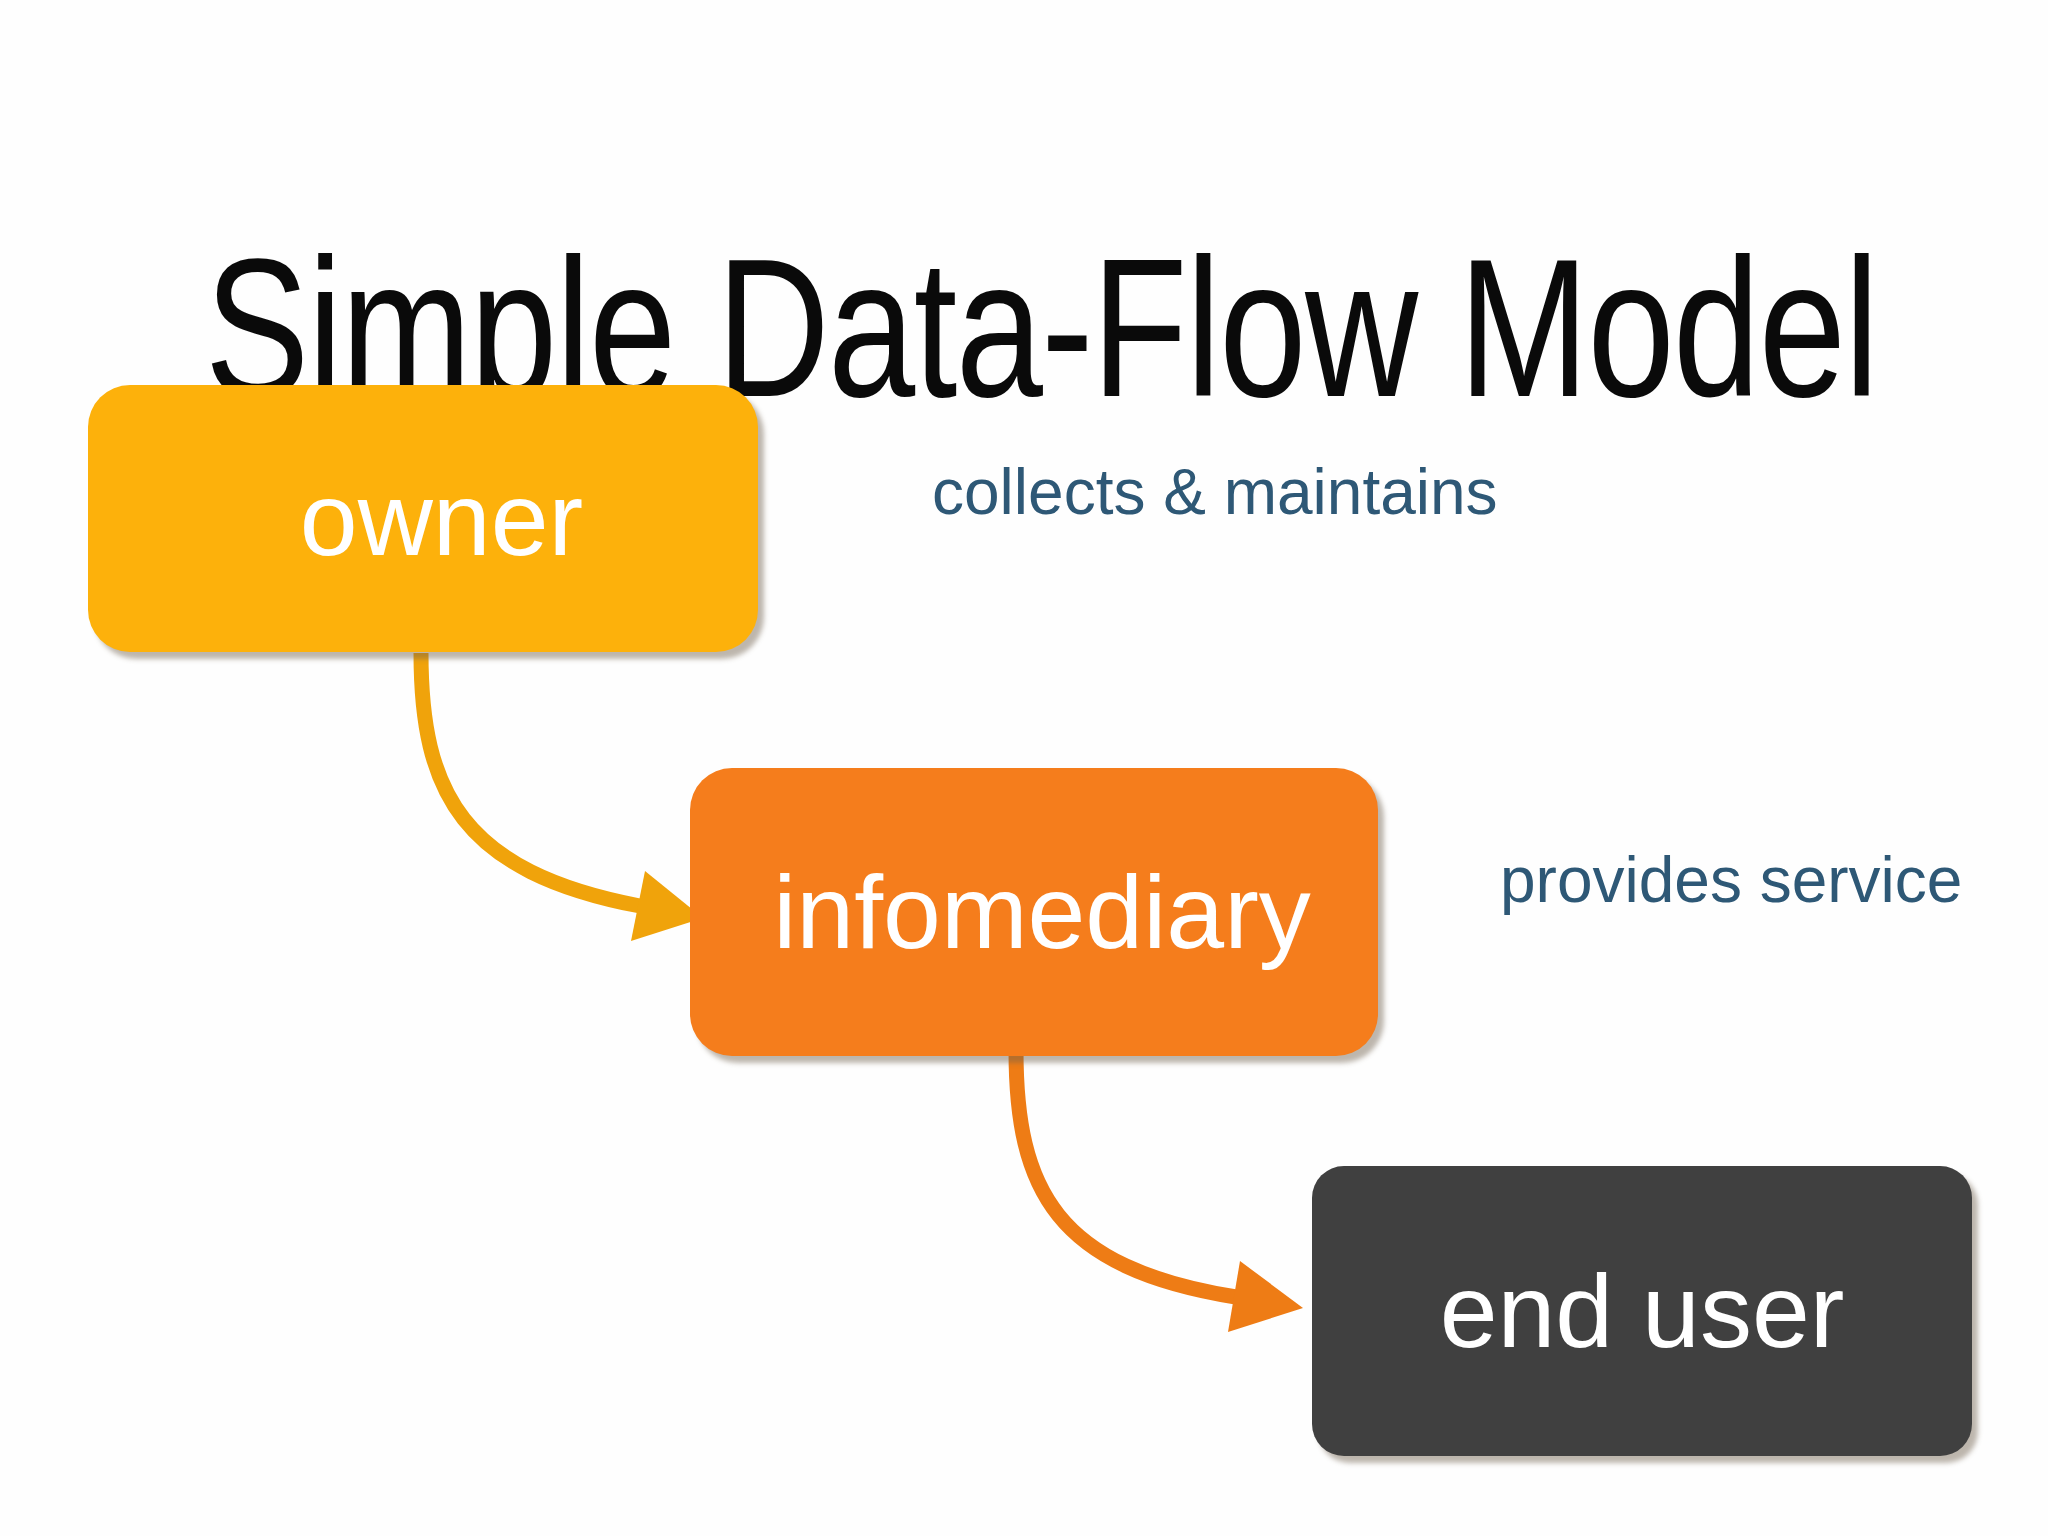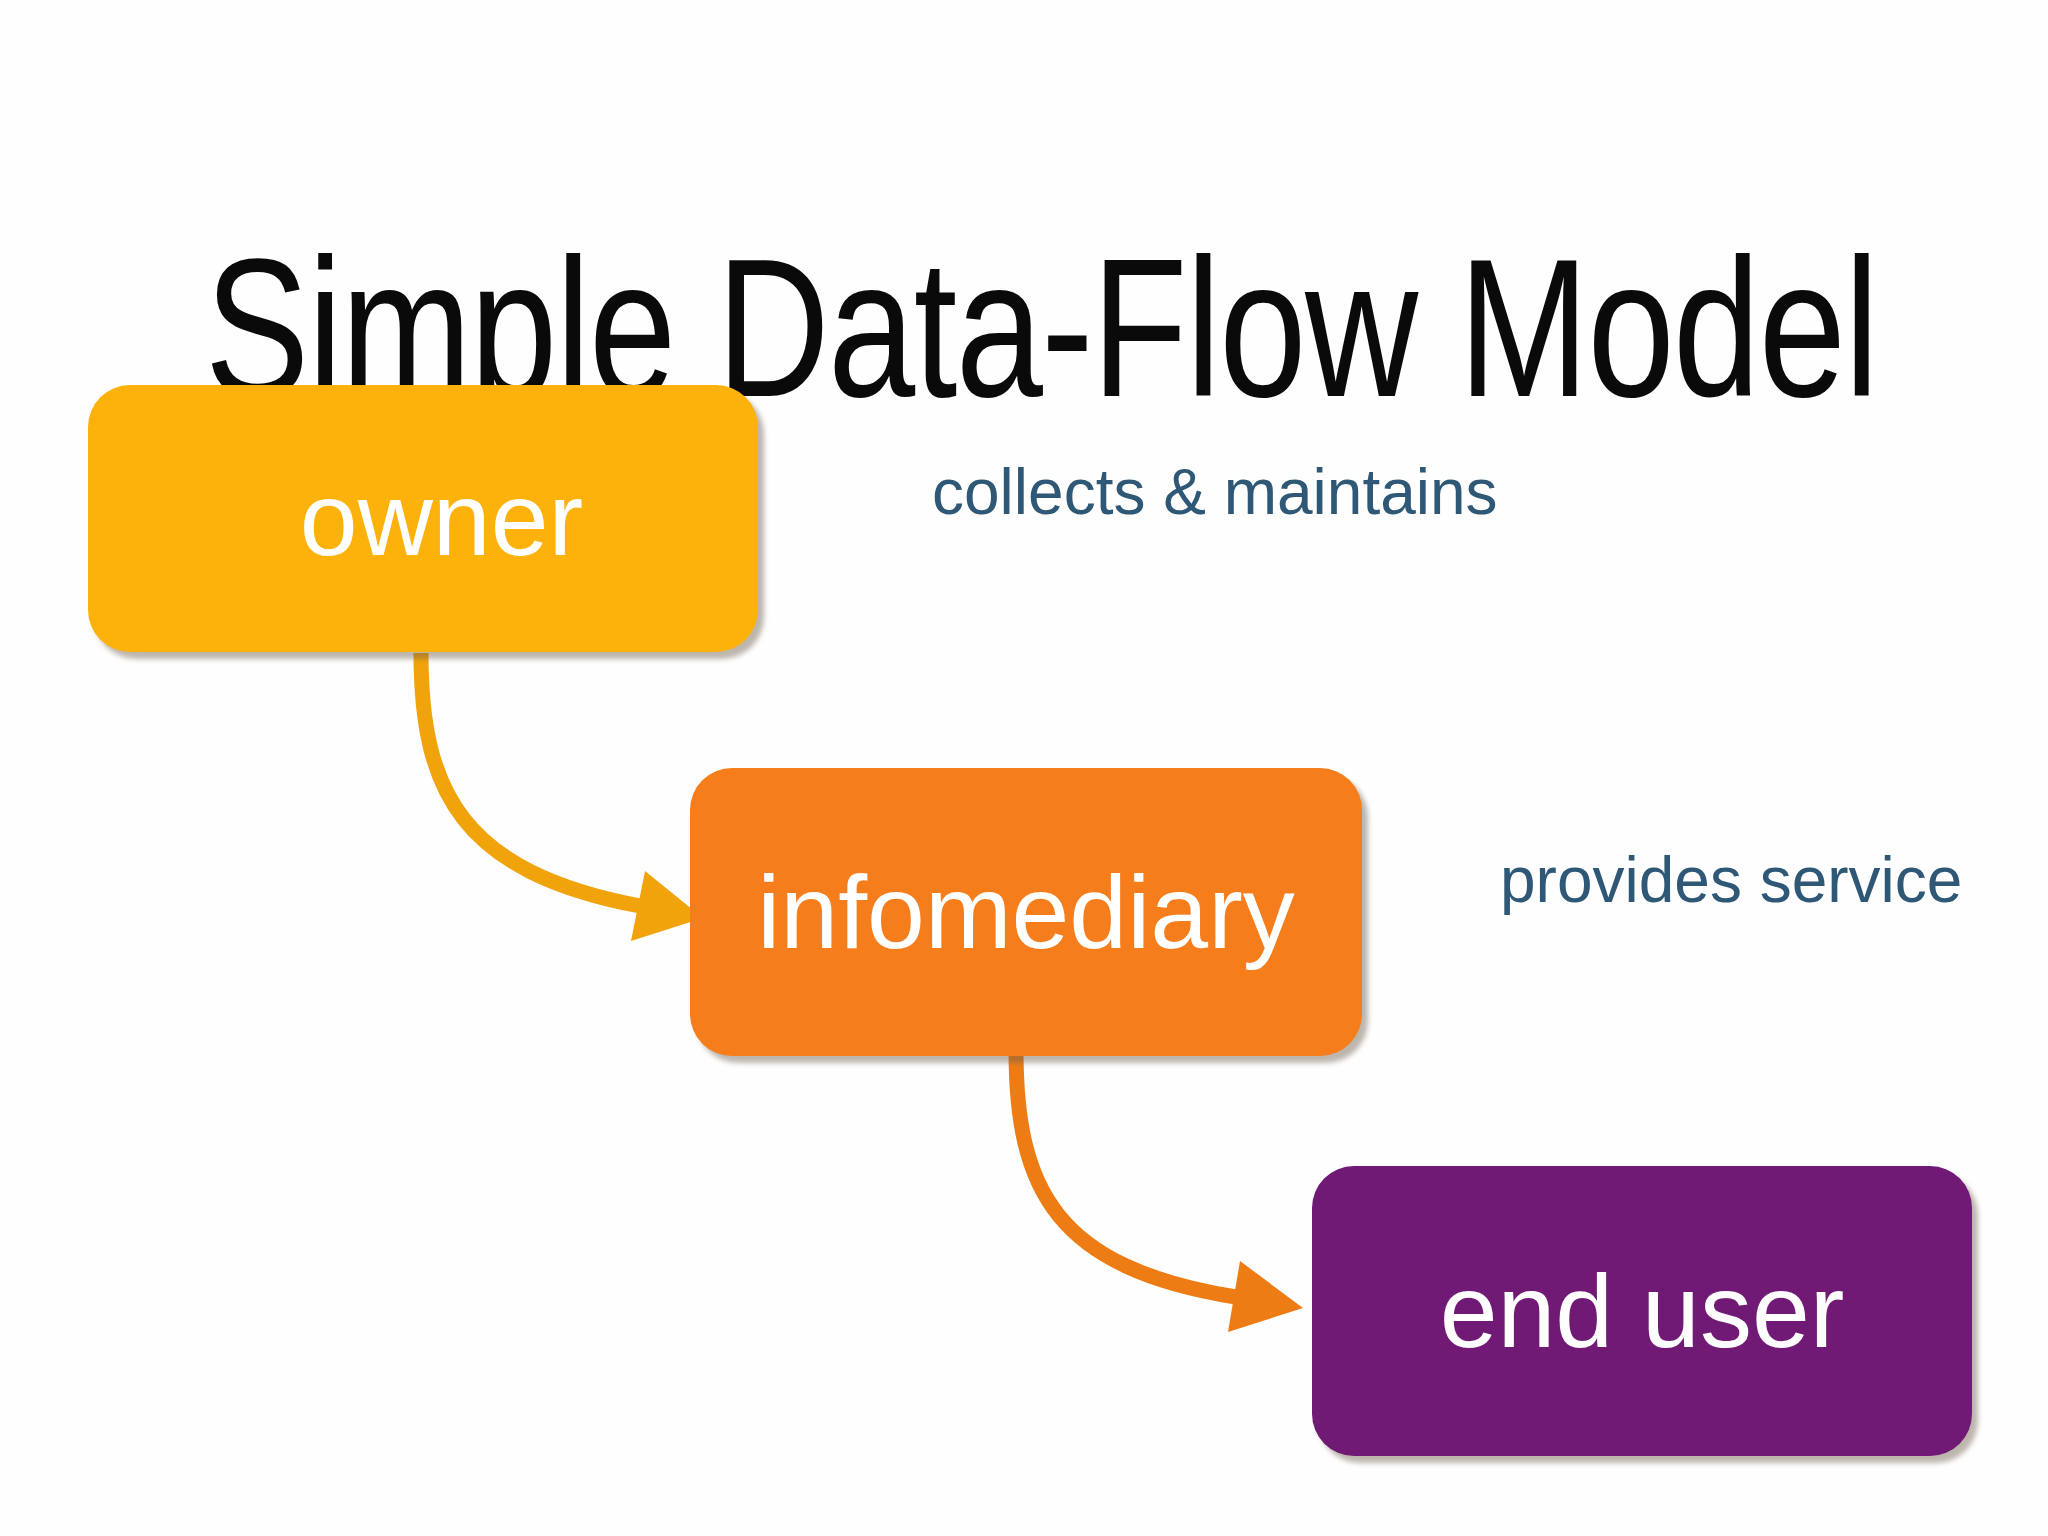--- a/index.html
+++ b/index.html
@@ -73,25 +73,25 @@
   </svg>
 
   <div class="node node-owner" style="background: rgb(253, 177, 11);">
     <span class="node-label" style="color: rgb(255, 255, 255); margin-left: 37px;">owner</span>
   </div>
 
   <div class="annotation annotation-1" style="color: rgb(46, 88, 118);">
     <div>collects &amp; maintains</div>
   </div>
 
-  <div class="node node-infomediary" style="background: rgb(245, 125, 28);">
+  <div class="node node-infomediary" style="background: rgb(245, 125, 28); padding-left: 16px;">
     <span class="node-label" style="color: rgb(255, 255, 255);">infomediary</span>
   </div>
 
   <div class="annotation annotation-2" style="color: rgb(46, 88, 118);">
     <div>provides service</div>
   </div>
 
-  <div class="node node-end-user" style="background: #701a75;">
+  <div class="node node-end-user" style="background: #404040; border-radius: 32px;">
     <span class="node-label" style="color: rgb(255, 255, 255);">end user</span>
   </div>
 
 </div>
 
 </body></html>

